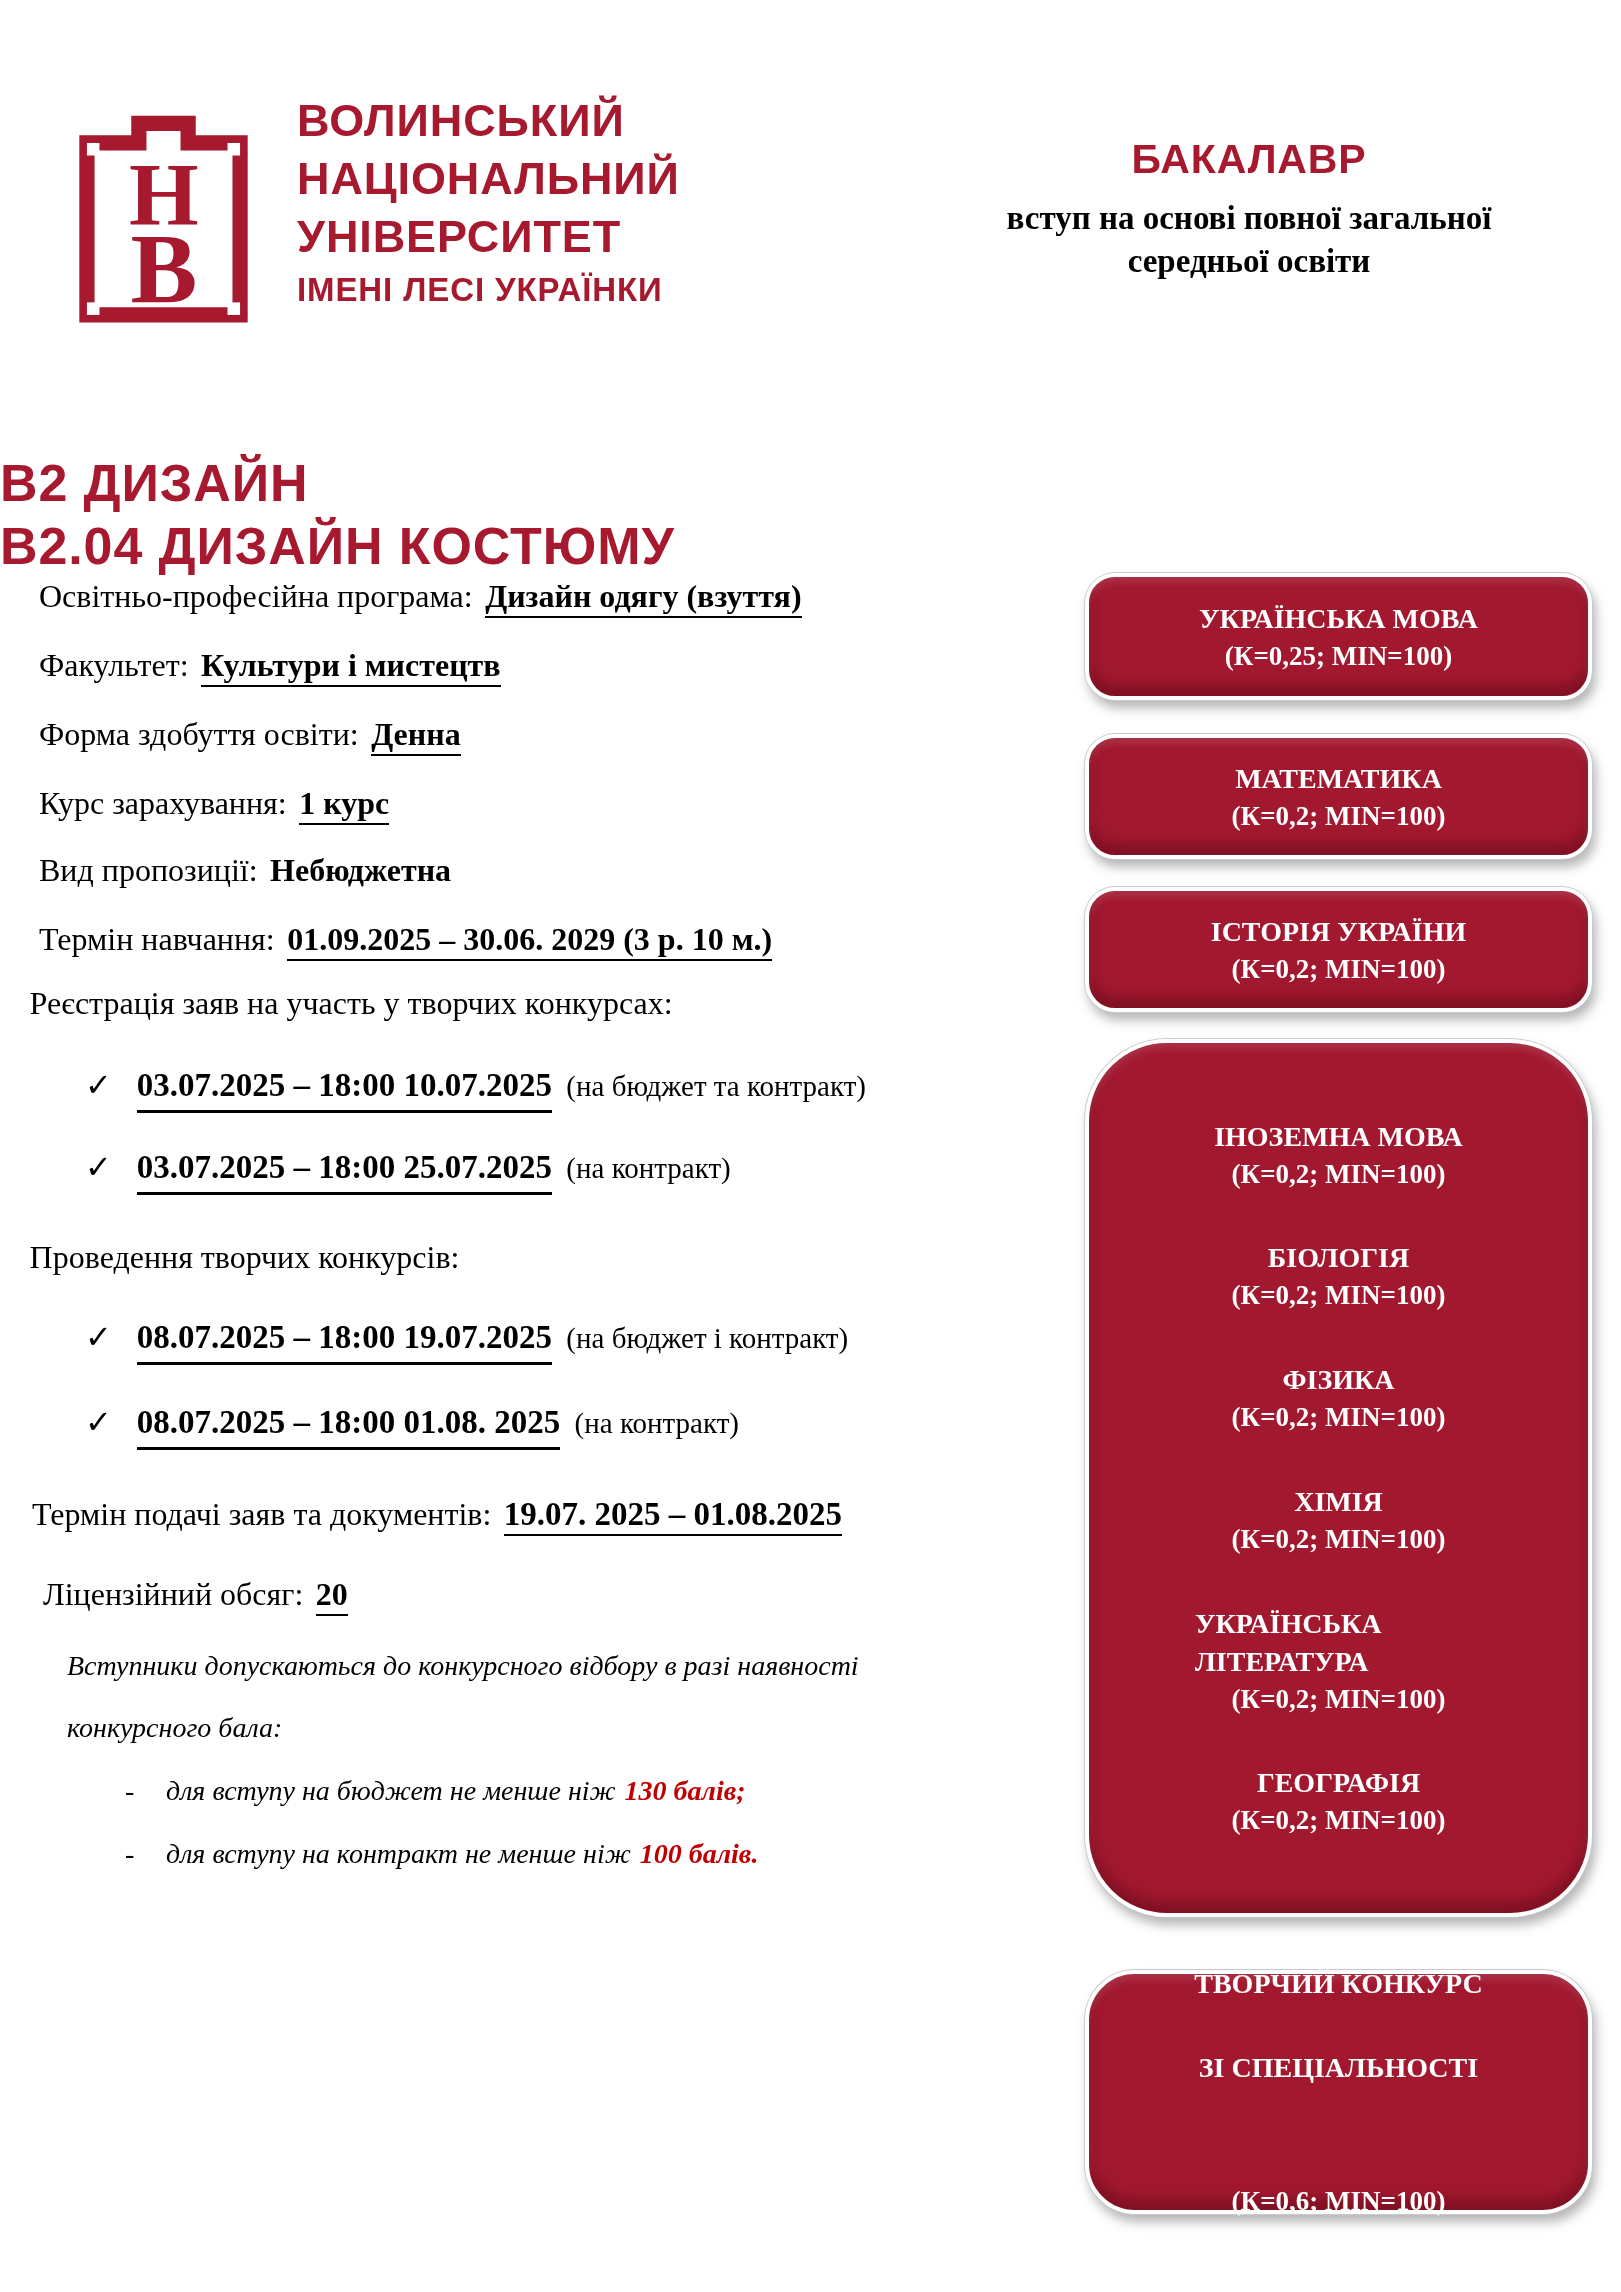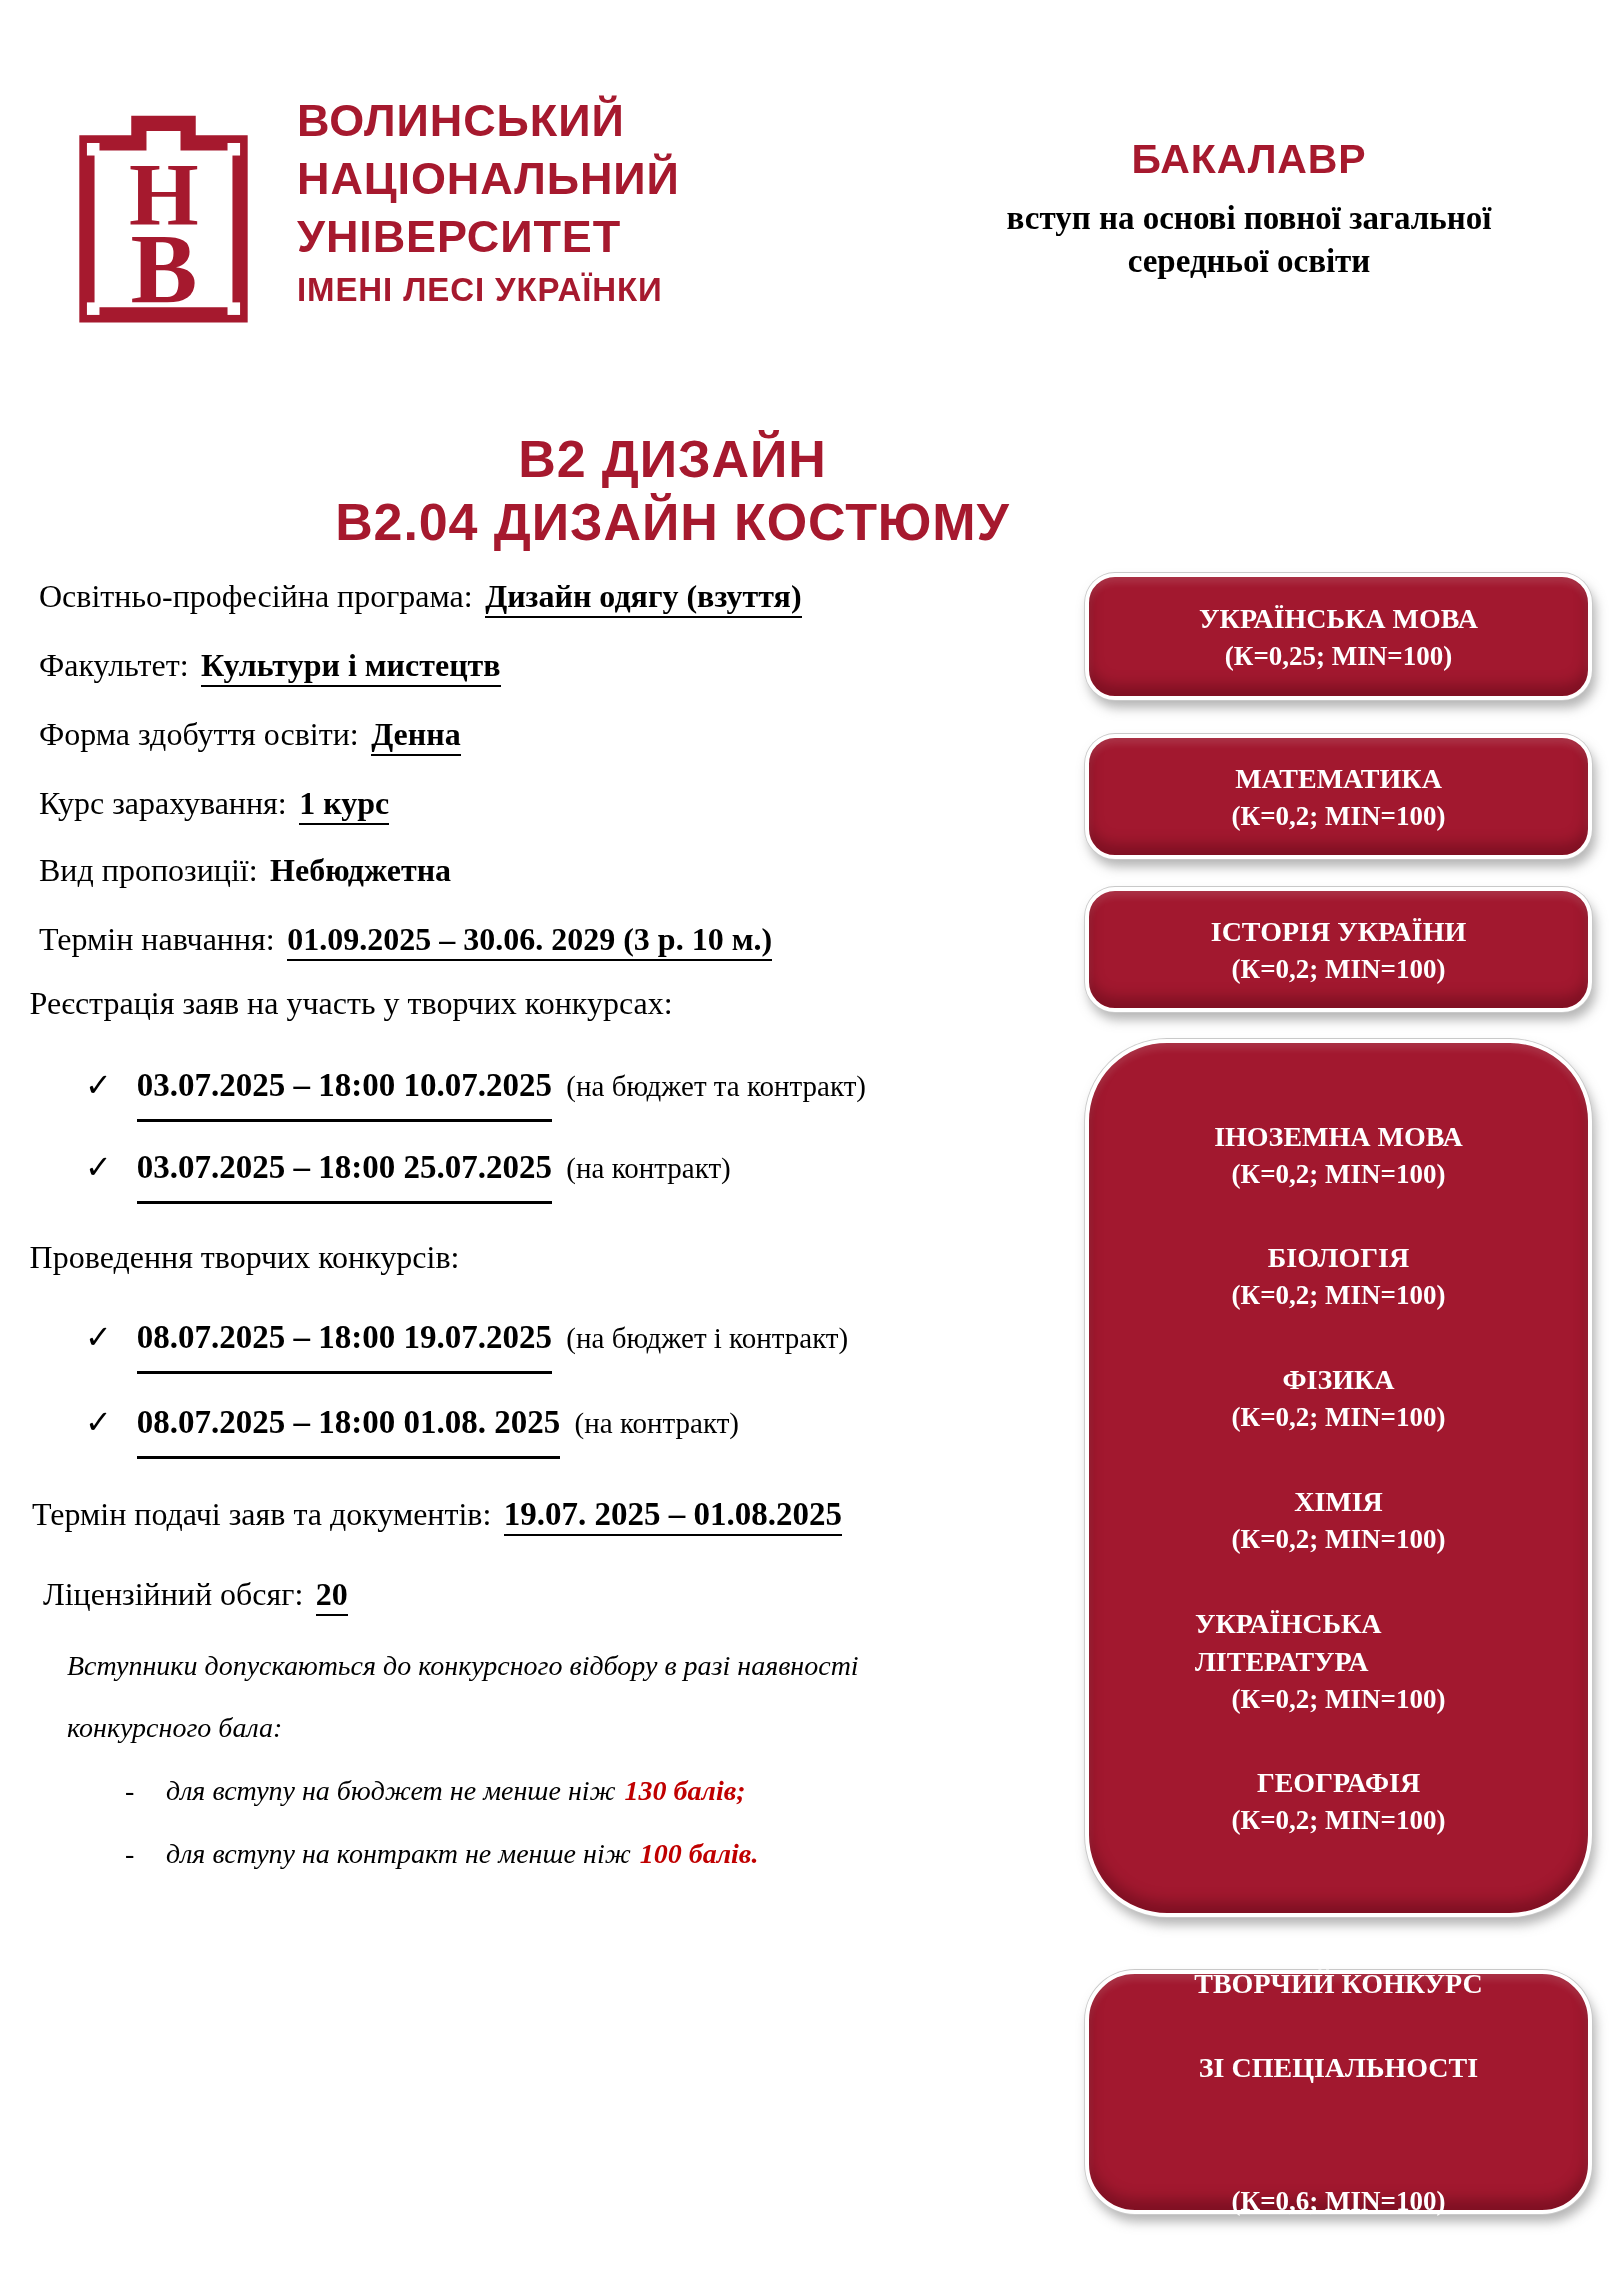--- a/index.html
+++ b/index.html
@@ -23,32 +23,32 @@
   
   .logo-box{left:67px;top:100px;width:193px;height:240px;}
   .wordmark{left:297px;top:92px;width:573px;}
   .wm-line{font-weight:bold;color:var(--brand);font-size:45px;line-height:58px;letter-spacing:0.9px;}
   .wm-line.small{font-size:33px;line-height:47px;letter-spacing:0.9px;}
   .degree-block{left:931px;top:136px;width:636px;text-align:center;}
   .degree{font-weight:bold;color:var(--brand);font-size:41px;letter-spacing:0.9px;}
   .degree-sub{font-weight:bold;font-size:33px;line-height:43px;margin-top:14.3px;}
 
   
-  .main-title{left:0;top:428px;width:1345px;text-align:center;}
+  .main-title{left:0;top:452px;width:1345px;}
   .mt-line{font-weight:bold;color:var(--brand);font-size:52px;line-height:63px;letter-spacing:0.9px;}
 
   
   .info-row{font-size:32px;white-space:nowrap;}
   .lbl{margin-right:12.5px;}
   .val{font-weight:bold;}
   .u{border-bottom:2.7px solid #000;padding-bottom:1.8px;}
   .heading{font-size:32px;white-space:nowrap;}
   .check-item{white-space:nowrap;}
   .check{font-size:32px;margin-right:25px;display:inline-block;}
-  .dates{font-weight:bold;font-size:33px;border-bottom:3.6px solid #000;padding-bottom:16px;margin-right:14.3px;}
+  .dates{font-weight:bold;font-size:33px;border-bottom:3.6px solid #000;padding-bottom:7px;margin-right:14.3px;}
   .paren{font-size:29px;}
   .note-line{font-style:italic;font-size:28px;white-space:nowrap;}
   .dash-item{font-style:italic;font-size:28px;white-space:nowrap;}
   .dash{display:inline-block;width:41px;}
   .ihl{color:var(--hl);font-weight:bold;margin-left:9px;}
 
   
   .subject-box{
     left:1085px;width:507px;
     background:var(--box);

